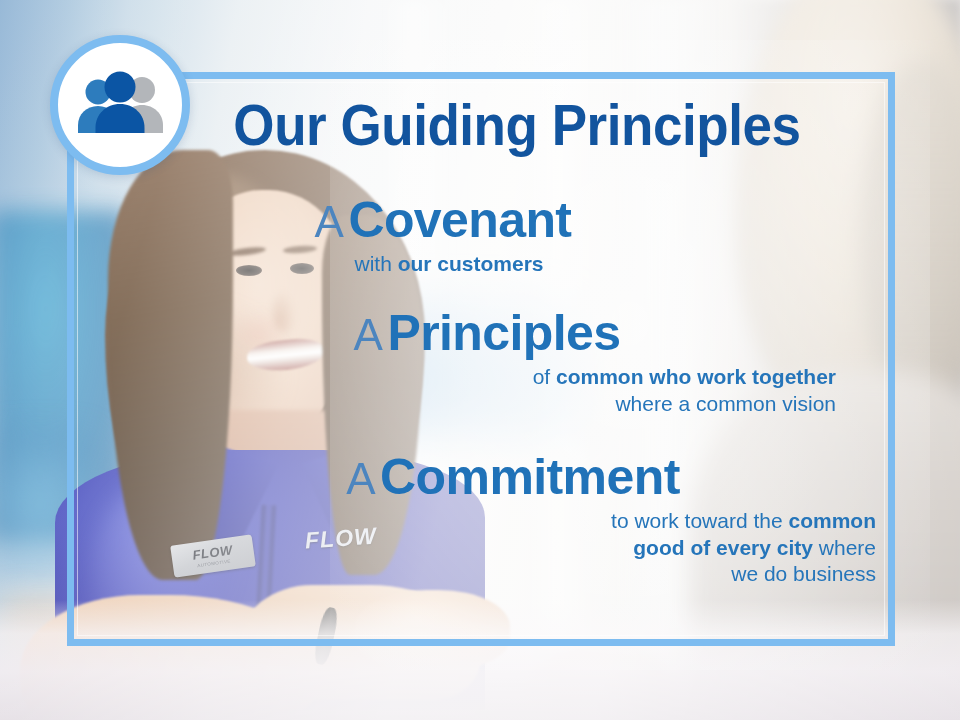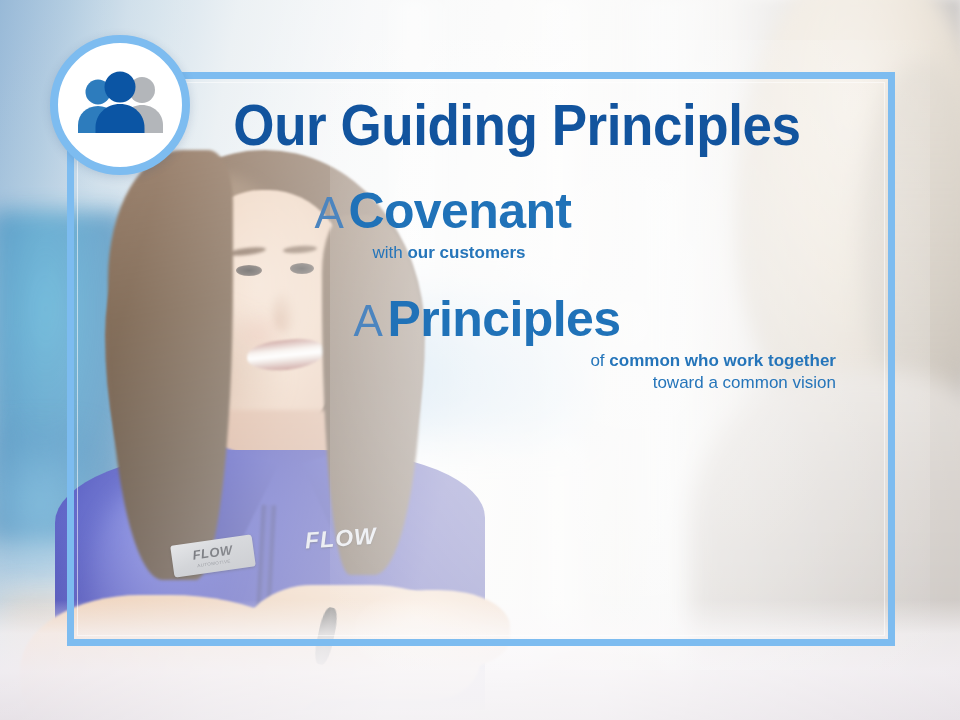--- a/index.html
+++ b/index.html
@@ -337,21 +337,21 @@
     line-height: 1;
     letter-spacing: -0.5px;
     color:#12549e;
     transform: scaleX(.93);
     transform-origin: left center;
     white-space: nowrap;
   }
 
   .principles {
     position:absolute;
-    left: 150px; top: 186px;
+    left: 150px; top: 195px;
     width: 726px;
   }
   .pblock { margin-bottom: 16px; }
 
   .pmain {
     text-align:center;
     line-height: 1.02;
     white-space: nowrap;
   }
   .pmain .art {
@@ -362,21 +362,21 @@
   }
   .pmain .word {
     font-size: 50px;
     font-weight: bold;
     color:#2072b8;
     letter-spacing: -.6px;
   }
   .psub {
     text-align:right;
     color:#2575ba;
-    font-size: 17px;
+    font-size: 21px;
     line-height: 1.28;
     padding-right: 36px;
     margin-top: 5px;
   }
   .psub .b { font-weight:bold; }
   .psub .r { font-weight:normal; }
 
   
   #block-covenant .pmain { padding-right: 140px; }
   #block-covenant .psub  { padding-right: 128px; text-align:center; }
@@ -477,20 +477,31 @@
         </div>
     </div>
 
     <div class="pblock" id="block-community">
       <div class="pmain">
         <span class="art">A</span>
         <span class="word">Principles</span>
       </div>
       <div class="psub">
           <div><span class="r">of </span><span class="b">common who work together</span></div>
-          <div><span class="r">toward a common vision</span></div>
+          <div><span class="r">where a common vision</span></div>
         </div>
     </div>
 
+    <div class="pblock" id="block-commitment">
+      <div class="pmain">
+        <span class="art">A</span>
+        <span class="word">Commitment</span>
+      </div>
+      <div class="psub">
+          <div><span class="r">to work toward the </span><span class="b">common</span></div>
+          <div><span class="b">good of every city</span><span class="r"> where</span></div>
+          <div><span class="r">we do business</span></div>
+        </div>
+    </div>
 
   </div>
 
 </div>
 
 </body></html>

